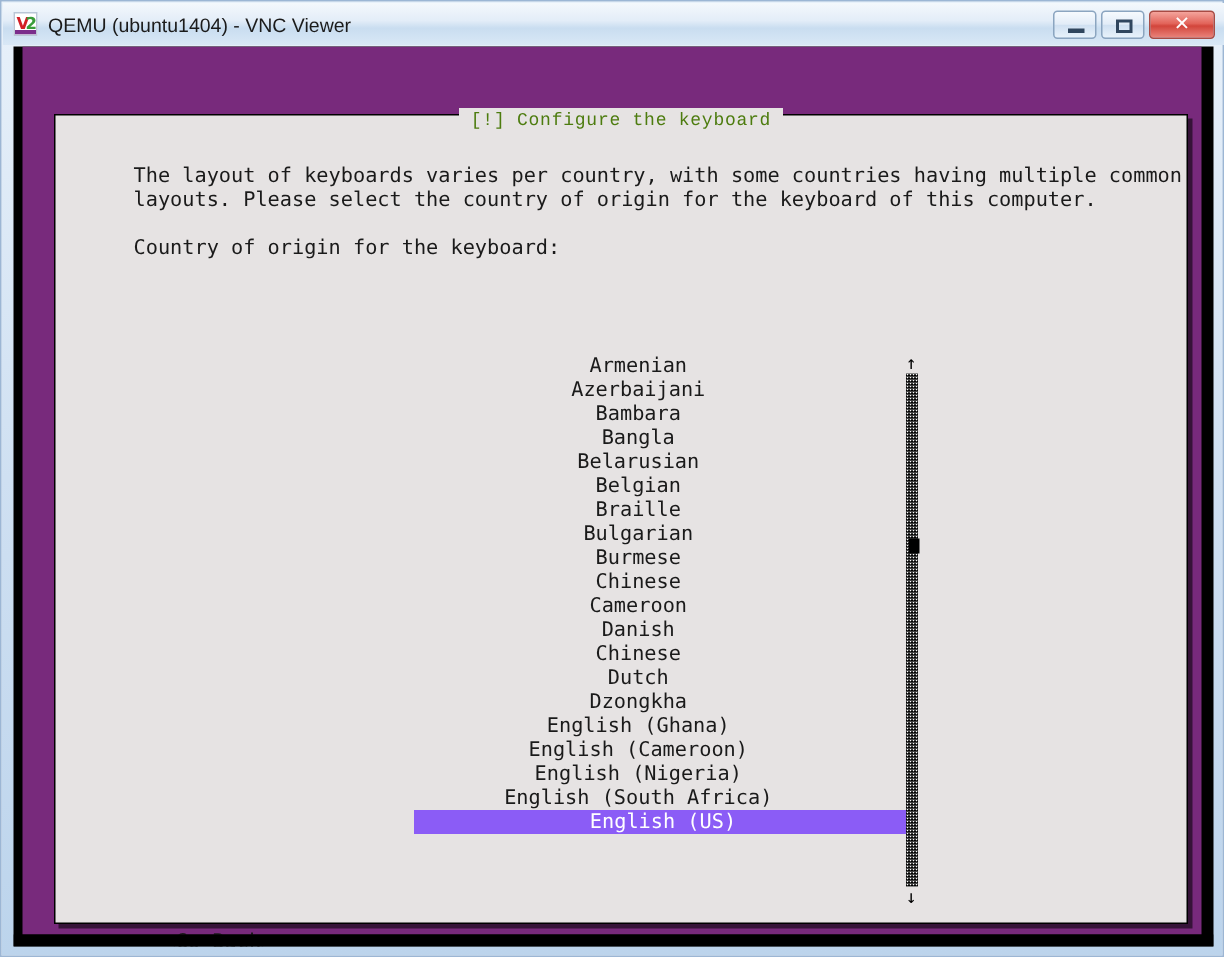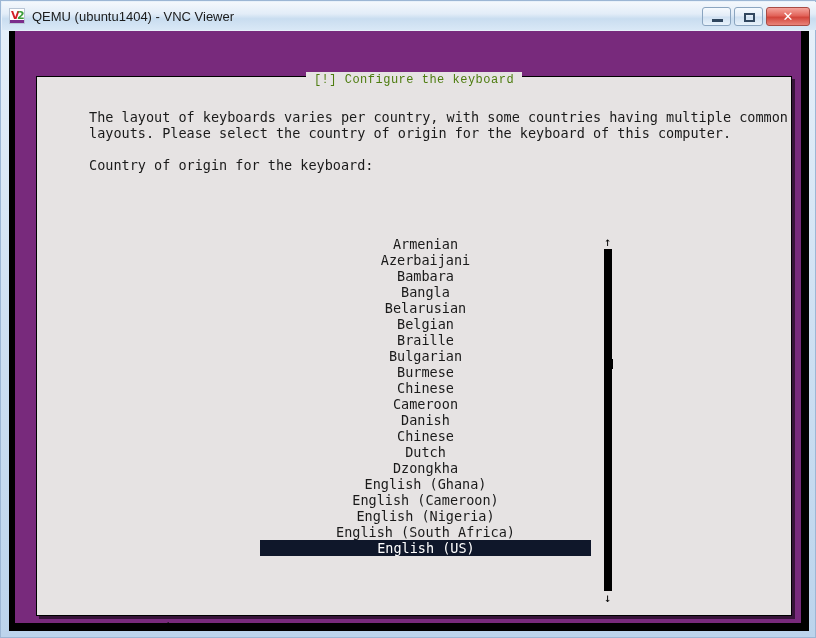--- a/index.html
+++ b/index.html
@@ -193,23 +193,24 @@
   .list-item {
     font-family: "DejaVu Sans Mono", monospace;
     font-size: 13.5px;
     line-height: 16px;
     height: 16px;
     color: #1a1a1a;
     white-space: pre;
     padding-left: 1px;
   }
   .list-item.selected {
-    background: #0f172a;
+    background: #8b5cf6;
     color: #ffffff;
     width: 330px;
+    margin-left: 16px;
   }
 
   
   #scrollbar {
     position: absolute;
     left: 565px; top: 159px;
     width: 11px;
     height: 368px;
   }
   #sb-up, #sb-down {

